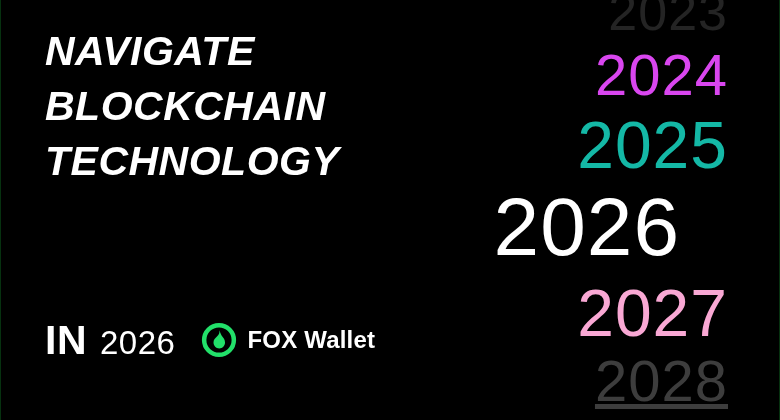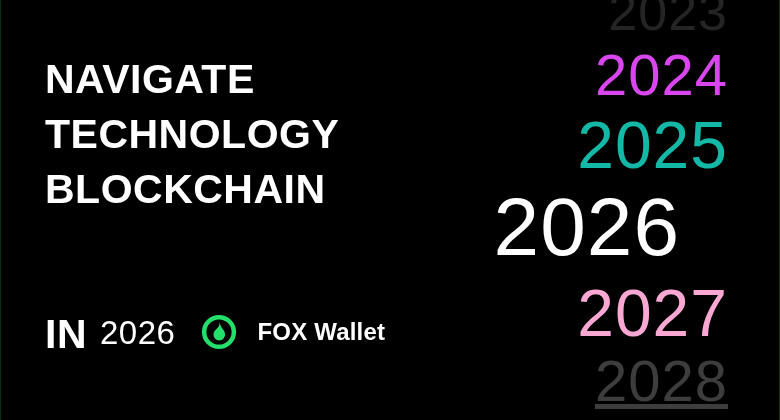--- a/index.html
+++ b/index.html
@@ -29,40 +29,41 @@
     background: #06310f;
     pointer-events: none;
   }
   .edge-line.left  { left: 0; }
   .edge-line.right { right: 0; }
 
   
   .headline {
     position: absolute;
     left: 45px;
-    top: 52px;
+    top: 24px;
     width: 420px;
+    font-style: italic;
   }
   .headline-line {
     display: block;
     color: #ffffff;
     font-size: 41px;
     line-height: 55px;
     font-weight: 700;
     letter-spacing: 0.5px;
     white-space: nowrap;
   }
 
   
   .tagline-row {
     position: absolute;
     left: 45px;
     top: 314px;
     display: flex;
-    align-items: flex-start;
+    align-items: center;
     height: 52px;
   }
   .tagline-in {
     color: #ffffff;
     font-size: 41px;
     font-weight: 700;
     letter-spacing: 0.5px;
     line-height: 1;
   }
   .tagline-year {
@@ -85,21 +86,21 @@
     width: 36px;
     height: 36px;
     display: block;
     flex: 0 0 auto;
   }
   .brand-name {
     color: #ffffff;
     font-size: 24px;
     font-weight: 700;
     letter-spacing: 0.2px;
-    margin-left: 20px;
+    margin-left: 10px;
     line-height: 1;
     white-space: nowrap;
   }
 
   
   .years {
     position: absolute;
     right: 52px;
     top: 0;
     height: 420px;
@@ -126,22 +127,22 @@
 </head>
 <body>
 
 <div class="banner">
 
   <div class="edge-line left"></div>
   <div class="edge-line right"></div>
 
   <div class="headline">
     <span class="headline-line">NAVIGATE</span>
+    <span class="headline-line">BLOCKCHAIN</span>
     <span class="headline-line">TECHNOLOGY</span>
-    <span class="headline-line">BLOCKCHAIN</span>
   </div>
 
   <div class="tagline-row">
     <span class="tagline-in">IN</span>
     <span class="tagline-year">2026</span>
 
     <div class="brand">
       <svg class="brand-mark" viewBox="0 0 40 40">
         <circle cx="20" cy="20" r="16.5" fill="none" stroke="#22e06a" stroke-width="5"></circle>
         <path d="M20.6 9.2 c0 3.4 -0.6 4.6 -2.6 6.6 c-2.3 2.3 -4.1 3.6 -4.1 7.0 c0 3.7 2.9 6.6 6.4 6.6 c3.5 0 6.4 -2.9 6.4 -6.6 c0 -3.9 -2.2 -5.6 -4.0 -8.2 c-1.0 -1.5 -1.7 -3.4 -2.1 -5.4 z" fill="#22e06a"></path>

